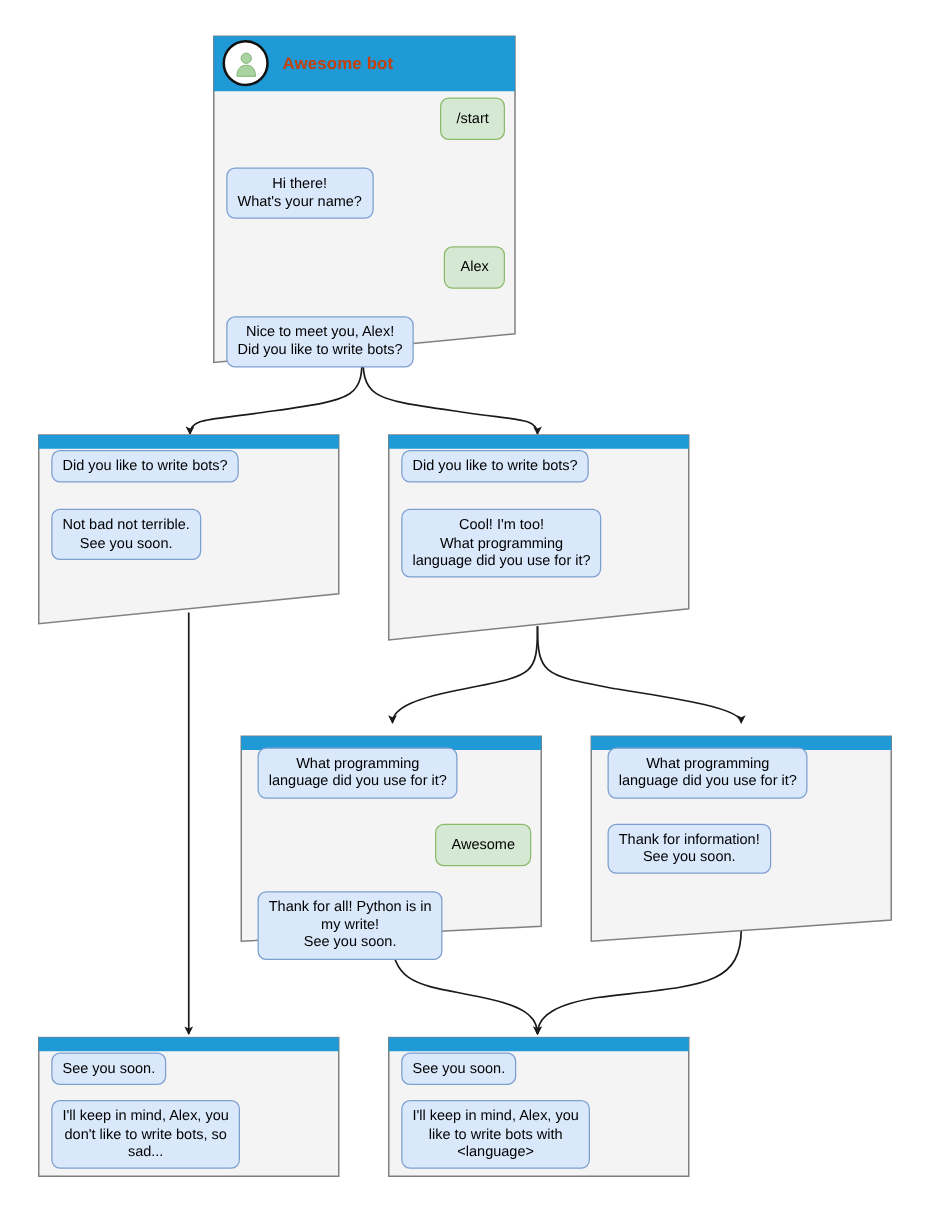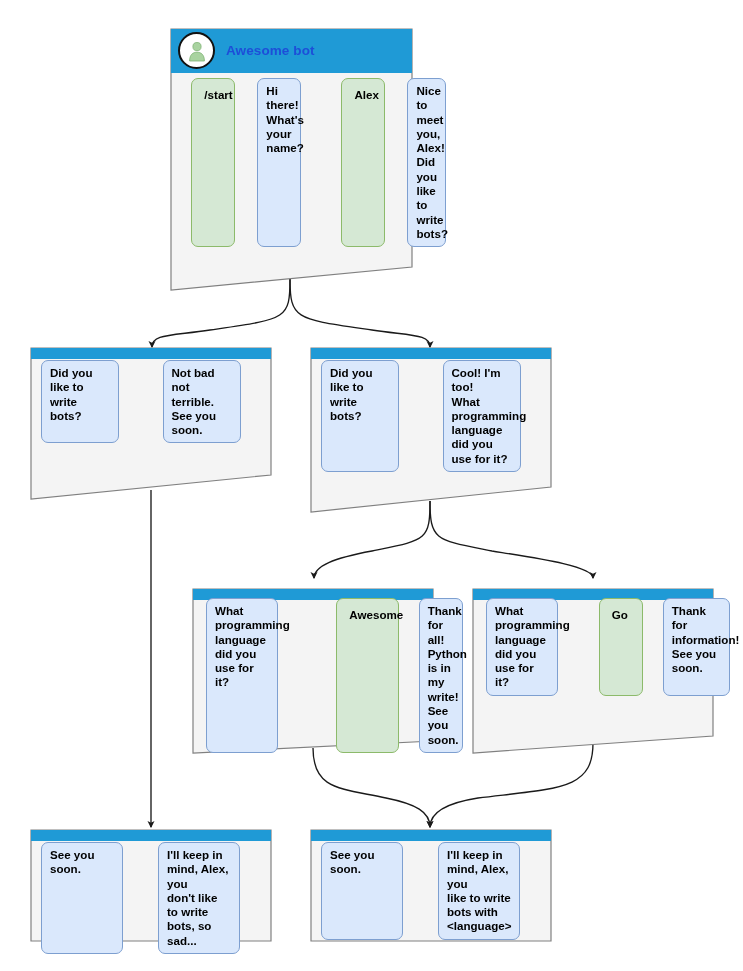--- a/index.html
+++ b/index.html
@@ -56,21 +56,21 @@
     box-sizing: border-box;
     z-index: 2;
   }
 
   
   .titlebar.big {
     height: 45px;
     padding-left: 8px;
   }
   .titlebar.big .bot-title {
-    color: #1d4ed8;
+    color: #c2410c;
     font-size: 13.5px;
     font-weight: bold;
     margin-left: 11px;
     letter-spacing: 0.1px;
   }
   .avatar {
     width: 37px;
     height: 37px;
     border-radius: 50%;
     background: #ffffff;
@@ -83,42 +83,42 @@
   }
   .avatar svg { display: block; }
 
   
   .bubbles {
     position: absolute;
     left: 0;
     width: 100%;
     box-sizing: border-box;
     display: flex;
-    flex-direction: row;
+    flex-direction: column;
     z-index: 3;
-    font-weight: bold;
   }
   .row {
     display: flex;
     width: 100%;
   }
   .row.left  { justify-content: flex-start; }
   .row.right { justify-content: flex-end; }
 
   .bubble {
     border-radius: 7px;
     box-sizing: border-box;
     font-size: 11.6px;
     line-height: 14.3px;
     color: #000000;
     white-space: pre-line;
     padding: 5px 8px 5px 8px;
     border-width: 1px;
     border-style: solid;
     max-width: 78%;
+    text-align: center;
   }
   .bubble.bot {
     background: #dae8fc;
     border-color: #7d9fd0;
   }
   .bubble.user {
     background: #d5e8d4;
     border-color: #8cba6a;
     padding: 9px 12px 9px 12px;
     min-width: 44px;
@@ -247,23 +247,20 @@
     <svg class="node-shape" viewBox="0 0 242 166" preserveAspectRatio="none">
       <polygon points="1,1 241,1 241,148 1,165" fill="#f4f4f4" stroke="#808080" stroke-width="1.2"></polygon>
       <rect x="1" y="1" width="240" height="11" fill="#1f9ad6"></rect>
     </svg>
 
     <div class="bubbles" style="top:10px; padding:0 9px 0 14px; gap:20px;">
       <div class="row left">
         <div class="bubble bot">What programming
 language did you use for it?</div>
       </div>
-      <div class="row right">
-        <div class="bubble user">Go</div>
-      </div>
       <div class="row left">
         <div class="bubble bot">Thank for information!
 See you soon.</div>
       </div>
     </div>
   </div>
 
   <div class="node" style="left:30px; top:829px; width:242px; height:113px;">
     <svg class="node-shape" viewBox="0 0 242 113" preserveAspectRatio="none">
       <polygon points="1,1 241,1 241,112 1,112" fill="#f4f4f4" stroke="#808080" stroke-width="1.2"></polygon>

